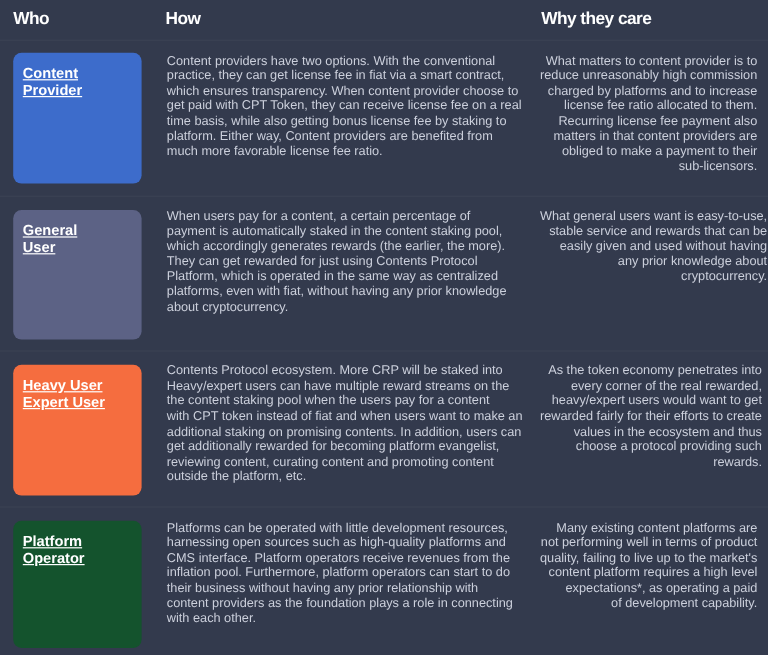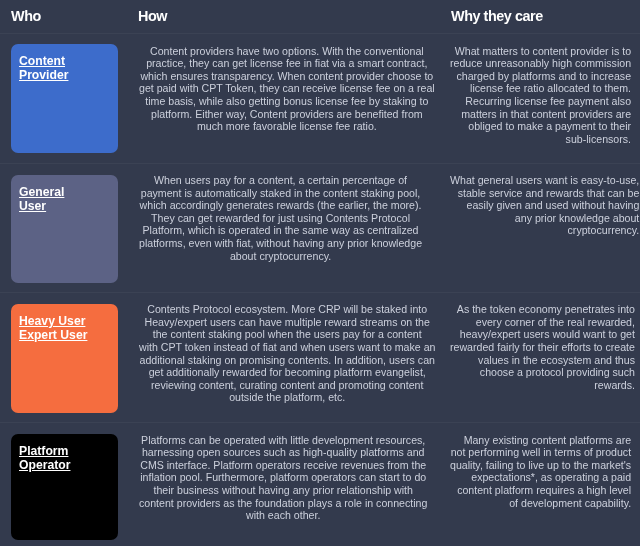--- a/index.html
+++ b/index.html
@@ -9,21 +9,21 @@
   .wrap{position:relative;width:640px;height:546px;}
   .hcell{position:absolute;font-size:14.4px;font-weight:bold;color:#ffffff;
          letter-spacing:-0.45px;top:8px;white-space:nowrap;}
   .hl{position:absolute;left:0;width:640px;height:1px;background:#3b4254;}
   .card{position:absolute;left:11px;width:107px;border-radius:7px;}
   .cardtxt{position:absolute;left:8px;top:11px;color:#ffffff;font-weight:bold;
            font-size:12.2px;line-height:13.6px;white-space:nowrap;}
   .lbl-line{display:block;text-decoration:underline;}
   .body{position:absolute;font-size:10.62px;line-height:12.6px;color:#ccd0dc;white-space:nowrap;}
   .txt-line{display:block;}
-  .col-how{left:139px;text-align:center;}
+  .col-how{left:139px;}
   .col-why{left:450px;text-align:right;}
 </style>
 </head>
 <body>
 
 <div class="wrap">
 
   <div class="header-row">
     <div class="hcell" style="left:11px">Who</div>
     <div class="hcell" style="left:138px">How</div>
@@ -106,38 +106,38 @@
         <span class="txt-line">every corner of the real rewarded,</span>
         <span class="txt-line">heavy/expert users would want to get</span>
         <span class="txt-line">rewarded fairly for their efforts to create</span>
         <span class="txt-line">values in the ecosystem and thus</span>
         <span class="txt-line">choose a protocol providing such</span>
         <span class="txt-line">rewards.</span>
       </div>
     </div>
     <div class="row">
       <div class="hl" style="top:421.6px"></div>
-      <div class="card" style="top: 434px; height: 106px; background: #000000;">
+      <div class="card" style="top: 434px; height: 106px; background: #14532d;">
         <div class="cardtxt">
           <span class="lbl-line">Platform</span>
           <span class="lbl-line">Operator</span>
         </div>
       </div>
       <div class="body col-how" style="top:433.6px">
         <span class="txt-line">Platforms can be operated with little development resources,</span>
         <span class="txt-line">harnessing open sources such as high-quality platforms and</span>
         <span class="txt-line">CMS interface. Platform operators receive revenues from the</span>
         <span class="txt-line">inflation pool. Furthermore, platform operators can start to do</span>
         <span class="txt-line">their business without having any prior relationship with</span>
         <span class="txt-line">content providers as the foundation plays a role in connecting</span>
         <span class="txt-line">with each other.</span>
       </div>
       <div class="body col-why" style="top:433.6px">
         <span class="txt-line">Many existing content platforms are</span>
         <span class="txt-line">not performing well in terms of product</span>
         <span class="txt-line">quality, failing to live up to the market's</span>
+        <span class="txt-line">content platform requires a high level</span>
         <span class="txt-line">expectations*, as operating a paid</span>
-        <span class="txt-line">content platform requires a high level</span>
         <span class="txt-line">of development capability.</span>
       </div>
     </div>
 
 </div>
 
 </body></html>

